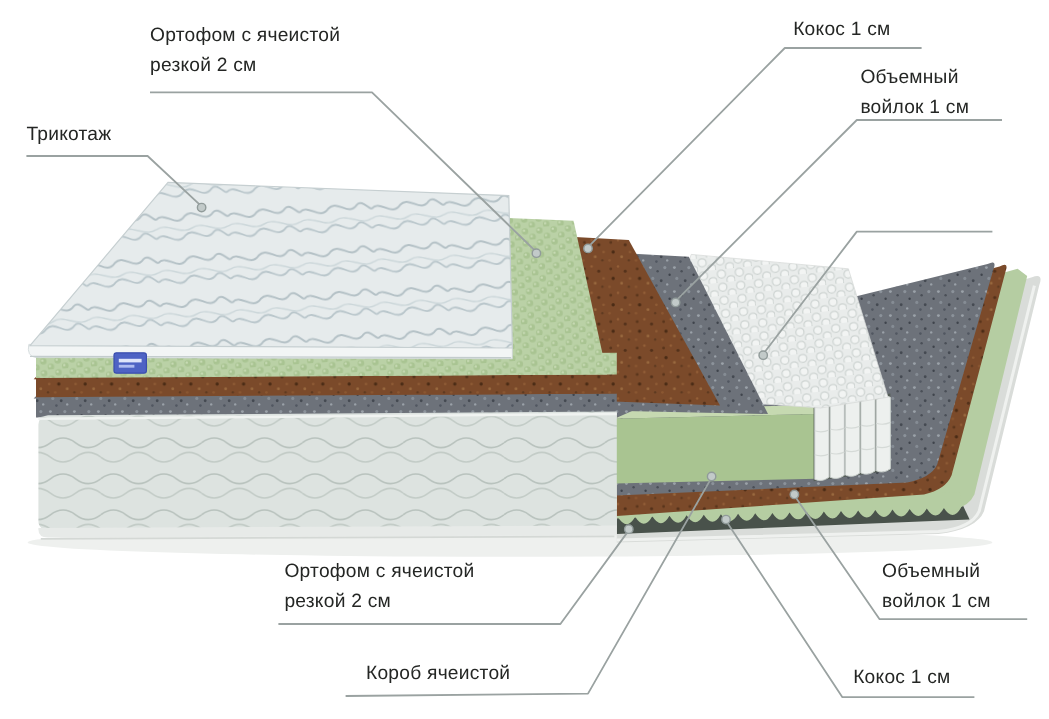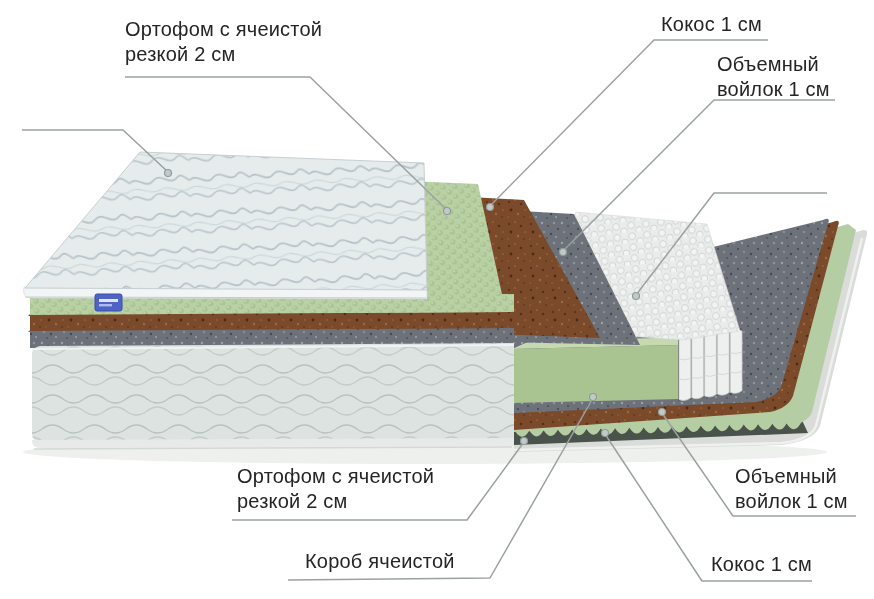--- a/index.html
+++ b/index.html
@@ -7,21 +7,21 @@
     --leader:#9aa2a1;
   }
   html,body{margin:0;padding:0;background:#fff;}
   #stage{
     position:relative;width:874px;height:599px;background:#ffffff;
     font-family:"Liberation Sans",sans-serif;overflow:hidden;
   }
   #art{position:absolute;left:0;top:0;}
   .label{
     position:absolute;
-    font-size:20px;line-height:25px;font-weight:500;
+    font-size:16px;line-height:25px;font-weight:500;
     color:var(--label-text);white-space:nowrap;letter-spacing:.2px;
   }
   .label span{display:block;}
 </style>
 </head>
 <body>
 
 <div id="stage">
 
   <svg id="art" width="874" height="599" viewBox="0 0 874 599">
@@ -176,20 +176,23 @@
       <circle cx="490" cy="207" r="3.5"></circle>
       <circle cx="563" cy="252" r="3.5"></circle>
       <circle cx="636" cy="296" r="3.5"></circle>
       <circle cx="524" cy="441" r="3.5"></circle>
       <circle cx="593" cy="397" r="3.5"></circle>
       <circle cx="662" cy="412" r="3.5"></circle>
       <circle cx="605" cy="433" r="3.5"></circle>
     </g>
   </svg>
 
+  <div class="label" style="left:22px;top:100px">
+    <span>Трикотаж</span>
+  </div>
 
   <div class="label" style="left:125px;top:17px">
     <span>Ортофом с ячеистой</span>
     <span>резкой 2 см</span>
   </div>
 
   <div class="label" style="left:661px;top:12px">
     <span>Кокос 1 см</span>
   </div>
 

